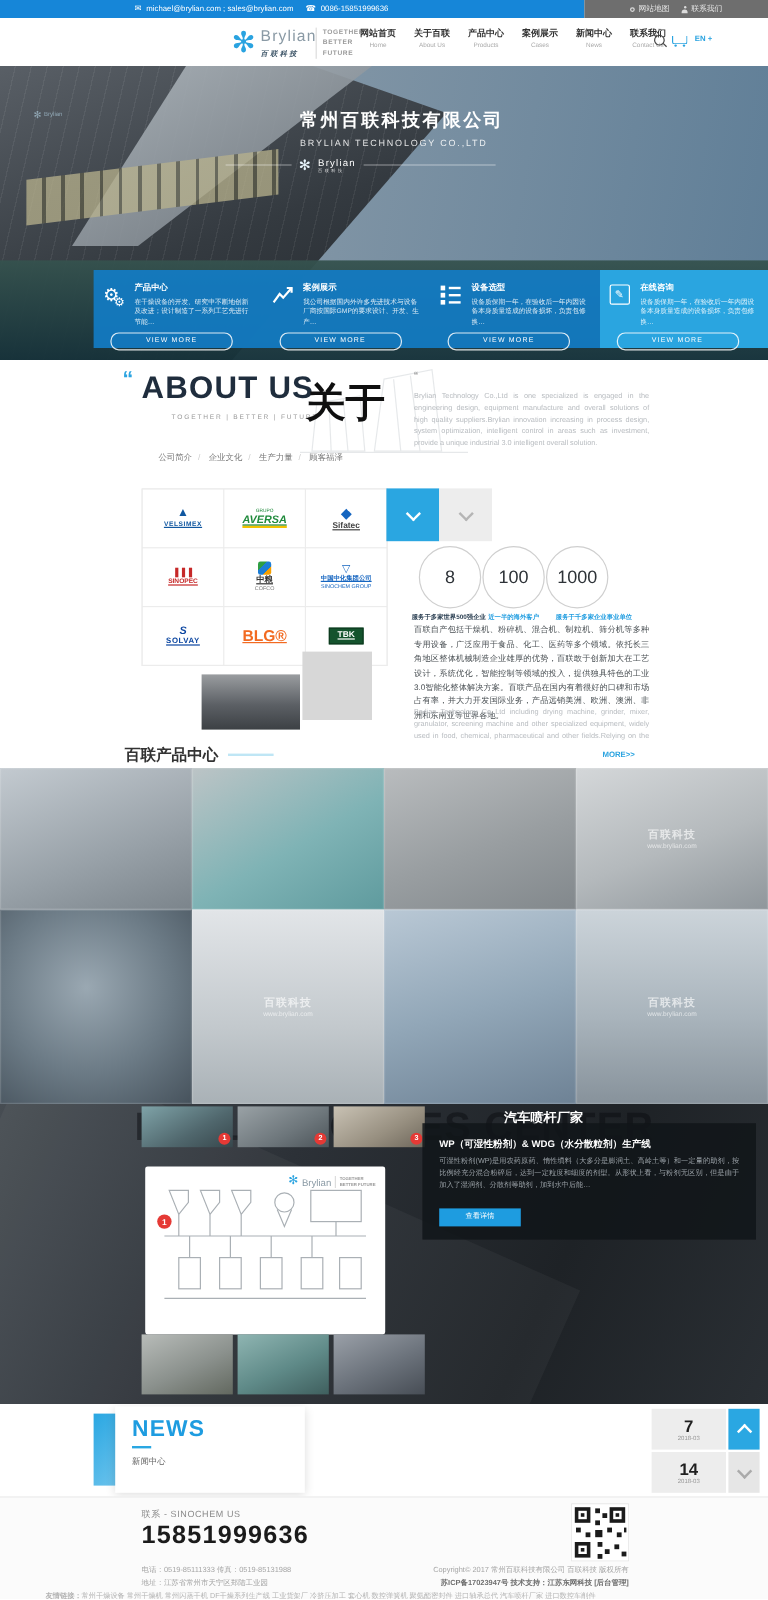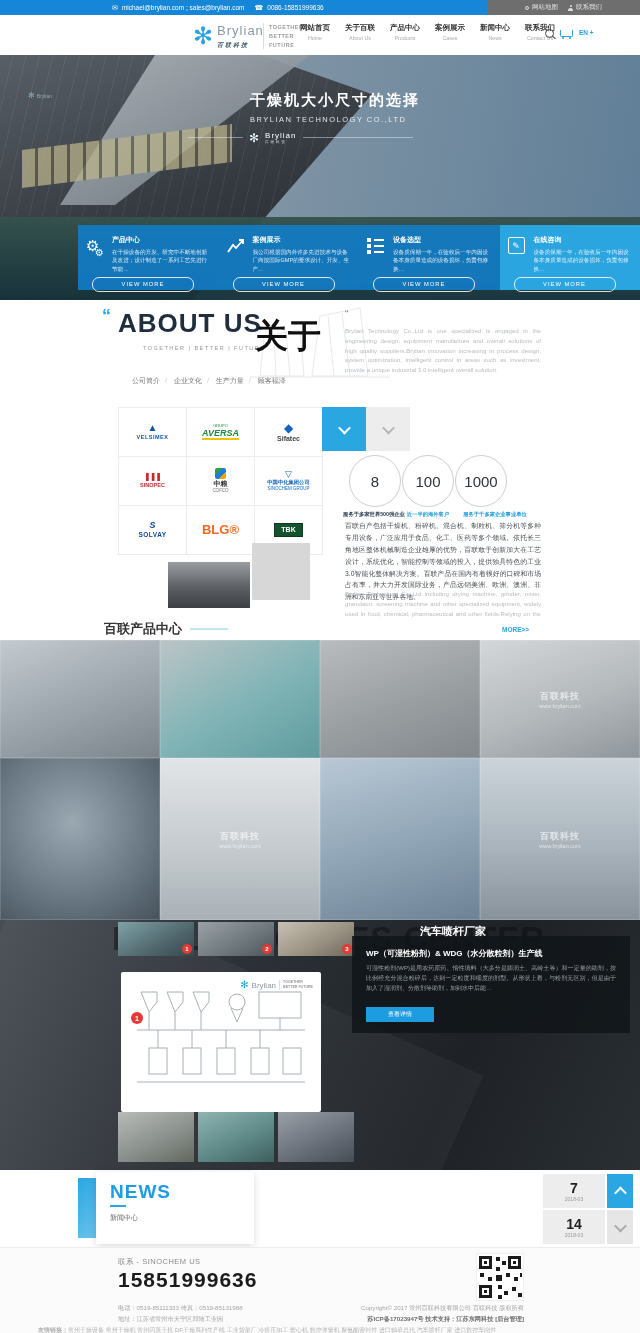--- a/index.html
+++ b/index.html
@@ -73,21 +73,21 @@
   .ab-tabs .sep{color:#ccc;margin:0 5px;}
   .ab-right{left:345px;top:10px;width:196px;}
   .ab-right .rq{font-size:10px;color:#888;line-height:1;}
   .ab-zh-text{font-size:7.3px;color:#41474d;font-weight:600;line-height:1.8;text-align:justify;}
   .ab-en-text{margin-top:6px;font-size:6.1px;color:#b8bcc0;line-height:1.6;text-align:justify;}
   
   .partners{top:405px;left:0;width:640px;height:213px;background:#fff;}
   .lgrid{left:118px;top:2px;width:203px;display:grid;grid-template-columns:67px 67px 67px;grid-auto-rows:48px;gap:1px;background:#ececec;border:1px solid #ececec;}
   .cell{background:#fff;display:flex;flex-direction:column;align-items:center;justify-content:center;gap:1px;cursor:pointer;}
   .cell .g{line-height:1;}
-  .cell .nm{font-weight:bold;line-height:1.1;text-align:center;}
+  .cell .nm{font-weight:bold;line-height:1.1;text-align:center;text-decoration:underline;}
   .cell .sb{line-height:1;text-align:center;}
   .c-vel .g{color:#1057a0;font-size:10px;} .c-vel .nm{color:#1057a0;font-size:5.5px;letter-spacing:.5px;}
   .c-ave .sb{color:#1f8a3b;font-size:4px;} .c-ave .nm{color:#1f8a3b;font-size:9px;font-style:italic;border-bottom:2px solid #f2c200;}
   .c-sif .g{color:#1565c0;font-size:12px;} .c-sif .nm{color:#444;font-size:7px;}
   .c-sin .g{color:#c62828;font-size:8px;letter-spacing:-1px;} .c-sin .nm{color:#c62828;font-size:5.5px;}
   .cube{width:11px;height:11px;background:linear-gradient(135deg,#2f9e44 0 33%,#1c7ed6 33% 66%,#f59f00 66% 100%);border-radius:2px;}
   .c-cof .nm{color:#333;font-size:7px;} .c-cof .sb{color:#777;font-size:4.5px;}
   .c-chem .g{color:#1565c0;font-size:9px;} .c-chem .nm{color:#1565c0;font-size:5.3px;} .c-chem .sb{color:#1565c0;font-size:4.5px;}
   .c-sol .g{color:#0d47a1;font-size:9px;font-style:italic;font-weight:900;} .c-sol .nm{color:#0d47a1;font-size:6.5px;letter-spacing:.5px;}
   .c-blg .nm{color:#f26a21;font-size:13px;font-weight:900;}
@@ -244,21 +244,21 @@
 
   <div class="ab hero">
     <div class="ab bld-dark"></div>
     <div class="ab bld-roof"></div>
     <div class="ab bld-win"></div>
     <div class="ab hero-trees"></div>
     <div class="ab hero-logo-faint">
         <span>✻</span>
         <span style="font-size:5px">Brylian</span>
       </div>
-    <div class="ab hero-title">干燥机大小尺寸的选择</div>
+    <div class="ab hero-title">常州百联科技有限公司</div>
     <div class="ab hero-sub">BRYLIAN TECHNOLOGY CO.,LTD</div>
     <div class="ab hero-logo-row">
       <span class="h-line hl1"></span>
       <span class="mk">✻</span>
       <span class="nm"><span>Brylian</span><small>百联科技</small></span>
       <span class="h-line hl2"></span>
     </div>
 
     <div class="ab band">
       <div class="fcard">

